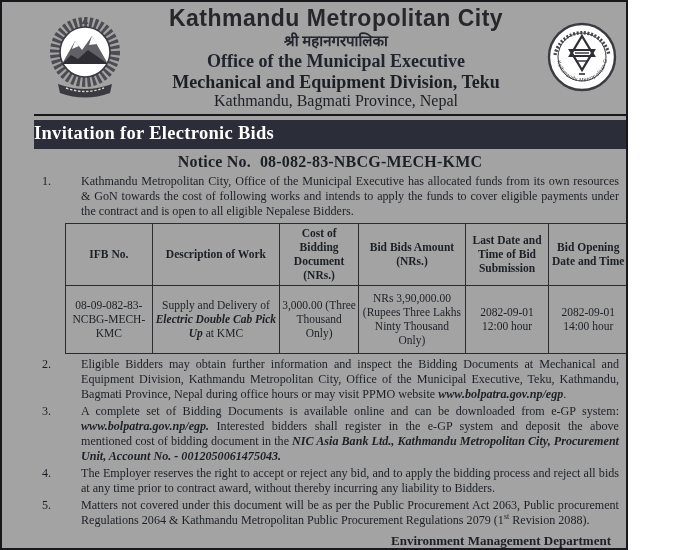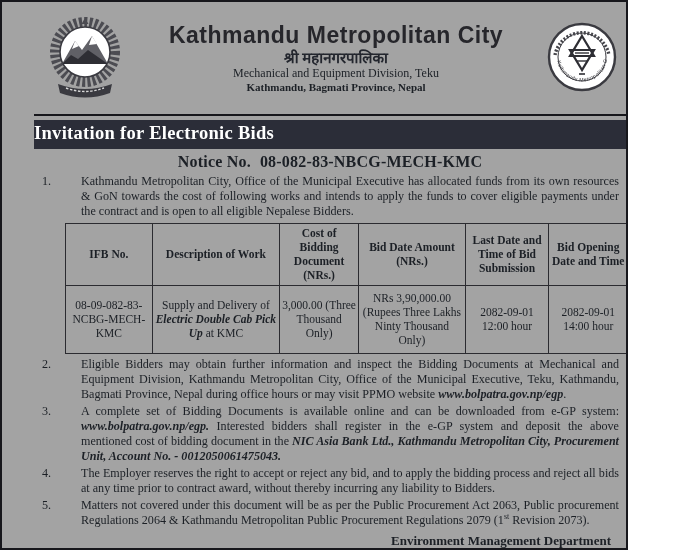--- a/index.html
+++ b/index.html
@@ -23,22 +23,22 @@
   }
   .logo { flex: 0 0 auto; display: flex; align-items: center; justify-content: center; }
   .header-center { flex: 1 1 auto; text-align: center; line-height: 1.12; padding: 0 4px; }
   .org-name {
     font-family: "Liberation Sans", sans-serif;
     font-weight: bold; font-size: 23px; color: #26262b;
     letter-spacing: 0.5px;
   }
   .nepali { font-weight: bold; font-size: 15px; margin-top: 1px; color: #23262e; }
   .office  { font-weight: bold; font-size: 18px; margin-top: 1px; color: #20242c; }
-  .division{ font-weight: normal; font-size: 12px; margin-top: 1px; }
-  .address { font-weight: bold; font-size: 11px; }
+  .division{ font-weight: bold; font-size: 18px; margin-top: 1px; }
+  .address { font-weight: normal; font-size: 16px; }
 
   
   .banner {
     margin: 4px 0 3px 0;
     background: #2b2d38;
     color: #ffffff;
     text-align: left;
     font-weight: bold;
     font-size: 18.5px;
     padding: 3px 0 5px 0;
@@ -109,20 +109,21 @@
         <path d="M48 24 L53 32 L45 33 Z" fill="#ffffff"></path>
         <path d="M18 52 L27 43 L34 47 L44 38 L64 52 Z" fill="#2e2e34"></path>
         <path d="M41 6 l3.5 6 h-7 Z" fill="#4c4c52"></path>
         <path d="M14 72 Q41 82 68 72 L66 81 Q41 90 16 81 Z" fill="#3a3a40"></path>
         <path d="M22 76 Q41 83 60 76" fill="none" stroke="#d8d8d8" stroke-width="1.4" stroke-dasharray="2.5 1.6"></path>
       </svg>
     </div>
     <div class="header-center">
       <div class="org-name">Kathmandu Metropolitan City</div>
       <div class="nepali">श्री महानगरपालिका</div>
+      <div class="office">Office of the Municipal Executive</div>
       <div class="division">Mechanical and Equipment Division, Teku</div>
       <div class="address">Kathmandu, Bagmati Province, Nepal</div>
     </div>
     <div class="logo">
       <svg width="72" height="74" viewBox="0 0 72 74">
         <circle cx="36" cy="36" r="33" fill="#ffffff" stroke="#3a3a40" stroke-width="2.4"></circle>
         <circle cx="36" cy="36" r="24" fill="none" stroke="#3a3a40" stroke-width="1"></circle>
         <path d="M 9 34 A 27.5 27.5 0 0 1 63 34" fill="none" stroke="#45454b" stroke-width="3.4" stroke-dasharray="2 1.6"></path>
         <path id="sealArc" d="M 11 40 A 25.5 25.5 0 0 0 61 40" fill="none"></path>
         <text font-size="5.2" font-family="Liberation Sans, sans-serif" fill="#2e2e34" letter-spacing="0.4">
@@ -162,21 +163,21 @@
         <col style="width:16.5%">
       <col style="width:12.9%">
         <col style="width:12.2%">
         <col style="width:13.1%">
     </colgroup>
     <thead>
       <tr>
         <th>IFB No.</th>
         <th>Description of Work</th>
         <th>Cost of Bidding Document (NRs.)</th>
-        <th>Bid Date Amount (NRs.)</th>
+        <th>Bid Bids Amount (NRs.)</th>
         <th>Last Date and Time  of Bid Submission</th>
         <th>Bid Opening Date and Time</th>
         <th>Date and Time of Pre-Bid Meeting</th>
       </tr>
     </thead>
     <tbody>
       <tr>
         <td>08-09-082-83-NCBG-MECH-KMC</td>
         <td class="desc-cell">
           <span>Supply and Delivery of </span><span class="bold-italic">Electric Double Cab Pick Up</span><span> at KMC</span>
@@ -207,21 +208,21 @@
   <div class="item">
     <span class="num">4.</span>
     <span class="body">
       <span>The Employer reserves the right to accept or reject any bid, and to apply the bidding process and reject all bids at any time prior to contract award, without thereby incurring any liability to Bidders.</span>
     </span>
   </div>
 
   <div class="item">
     <span class="num">5.</span>
     <span class="body">
-      <span>Matters not covered under this document will be as per the Public Procurement Act 2063, Public procurement Regulations 2064 &amp; Kathmandu Metropolitan Public Procurement Regulations 2079 (1</span><sup>st</sup><span> Revision 2073).</span>
+      <span>Matters not covered under this document will be as per the Public Procurement Act 2063, Public procurement Regulations 2064 &amp; Kathmandu Metropolitan Public Procurement Regulations 2079 (1</span><sup>st</sup><span> Revision 2088).</span>
     </span>
   </div>
 
   <div class="footer">
     <div>Environment Management Department</div>
     <div>Mechanical and Equipment Division</div>
   </div>
 
 </div>
 

